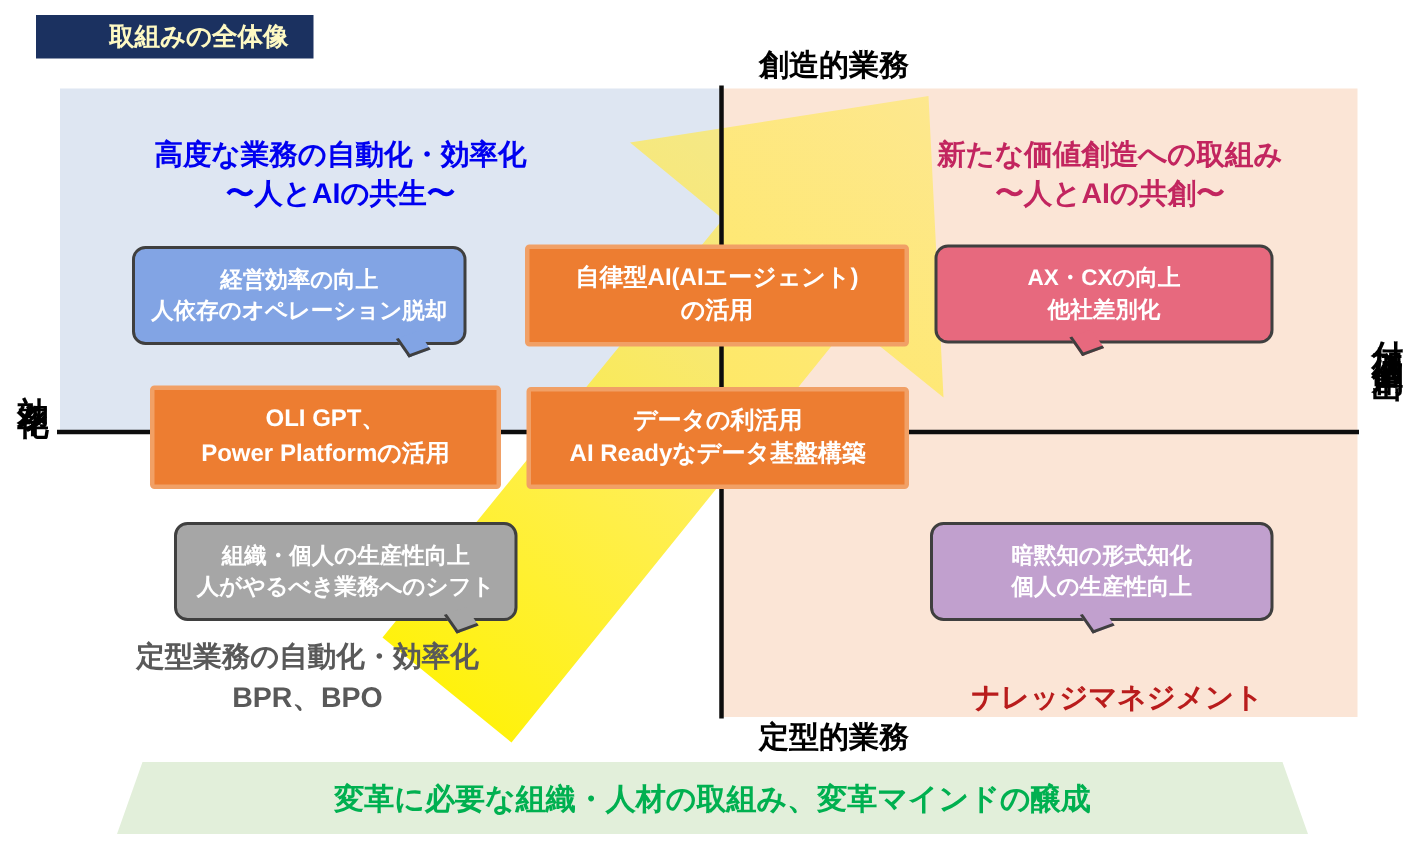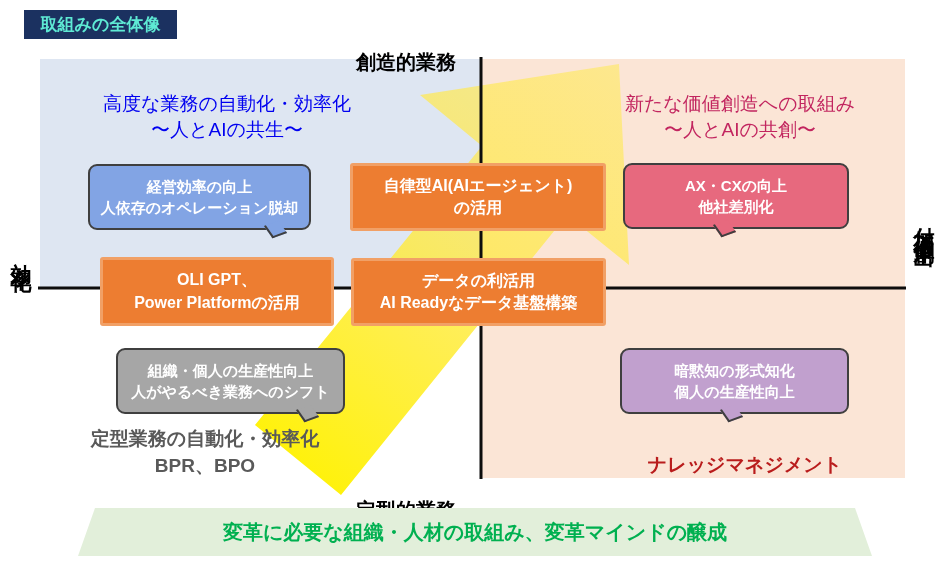--- a/index.html
+++ b/index.html
@@ -3,37 +3,37 @@
 <meta charset="utf-8">
 <style>
   html,body{margin:0;padding:0;background:#ffffff;}
   .stage{
     position:relative;width:952px;height:563px;overflow:hidden;background:#ffffff;
     font-family:"Liberation Sans","DejaVu Sans",sans-serif;
   }
   .abs{position:absolute;}
   
   .badge{
-    left:24px;top:10px;width:153px;height:29px;background:#1B3160;color:#5eead4;
-    font-size:17px;font-weight:bold;display:flex;align-items:center;justify-content:center;
+    left:24px;top:10px;width:153px;height:29px;background:#1B3160;color:#fef9c3;
+    font-size:17px;font-weight:bold;display:flex;align-items:center;justify-content:center;padding-left:32px;
   }
   
   .quad-tl{left:40px;top:59px;width:441px;height:229px;background:#DEE6F2;}
   .quad-r{left:481px;top:59px;width:424px;height:419px;background:#FBE5D6;}
   
   .overlay{left:0;top:0;width:952px;height:563px;pointer-events:none;}
   
-  .axis-label{font-size:20px;font-weight:bold;color:#000;text-align:left;margin-top:19px;}
+  .axis-label{font-size:20px;font-weight:bold;color:#000;text-align:right;}
   .axis-top{left:356px;top:30px;width:250px;}
   .axis-bottom{left:356px;top:478px;width:250px;}
   .vlabel{writing-mode:vertical-rl;text-orientation:upright;font-size:21px;font-weight:bold;color:#000;letter-spacing:4px;}
   .vlabel-left{left:7px;top:247px;}
   .vlabel-right{left:910px;top:210px;}
   
-  .qtitle{font-weight:normal;font-size:19px;line-height:26px;text-align:center;display:flex;flex-direction:column;}
+  .qtitle{font-weight:bold;font-size:19px;line-height:26px;text-align:center;display:flex;flex-direction:column;}
   .qtitle-tl{left:52px;top:91px;width:350px;color:#0000F0;}
   .qtitle-tr{left:553px;top:91px;width:374px;color:#C2255F;}
   
   .bbox{
     display:flex;flex-direction:column;align-items:center;justify-content:center;
     color:#ffffff;font-weight:bold;text-align:center;line-height:1.4;
   }
   .callout{border:2.5px solid #3F3F3F;border-radius:9px;font-size:15px;}
   .orange{background:#ED7D31;border:3px solid #F1A066;border-radius:3px;font-size:16px;}
   .box-mgmt{left:88px;top:164px;width:219px;height:62px;background:#82A4E4;}

